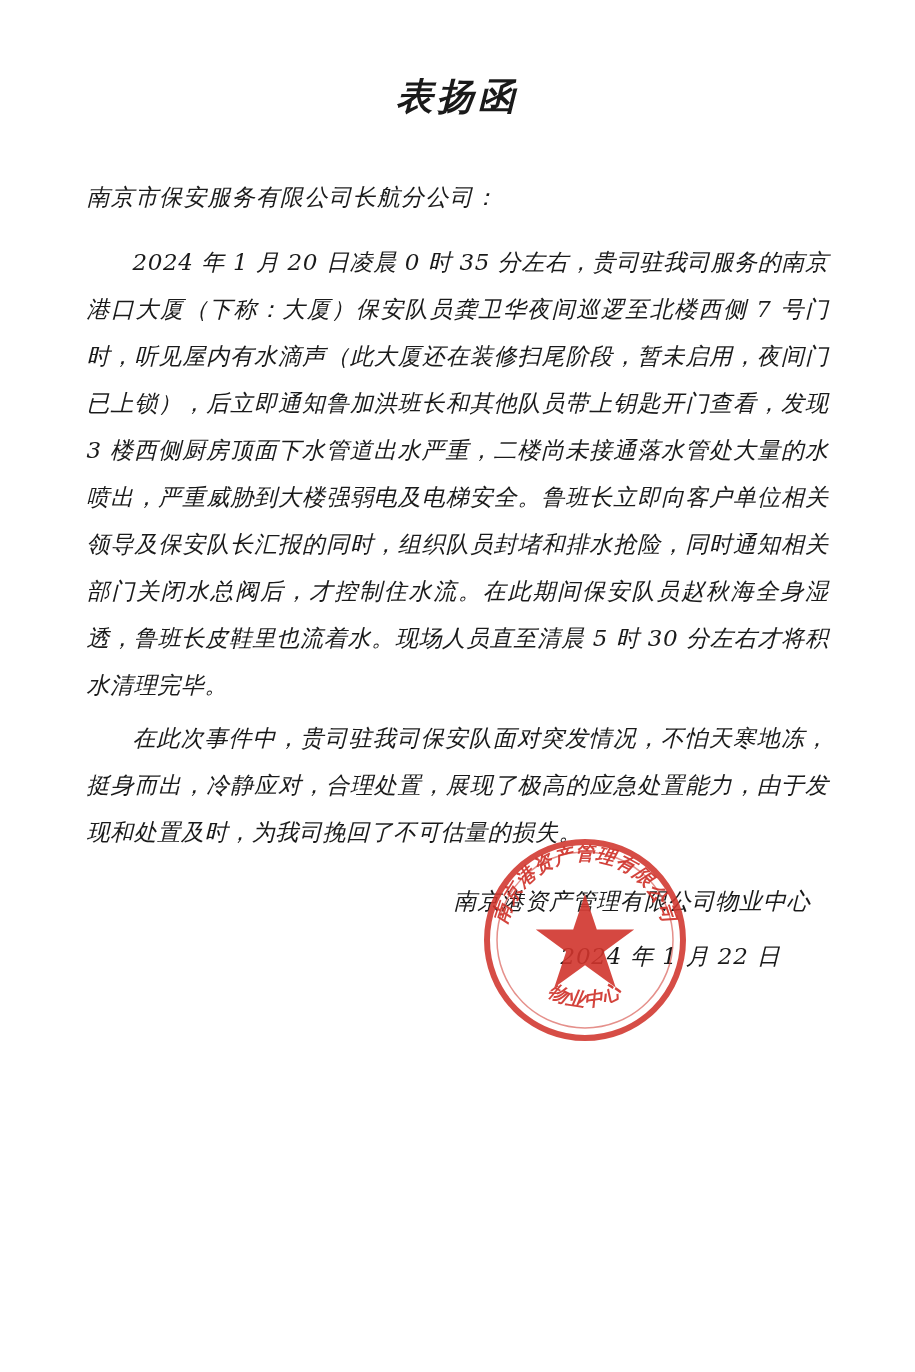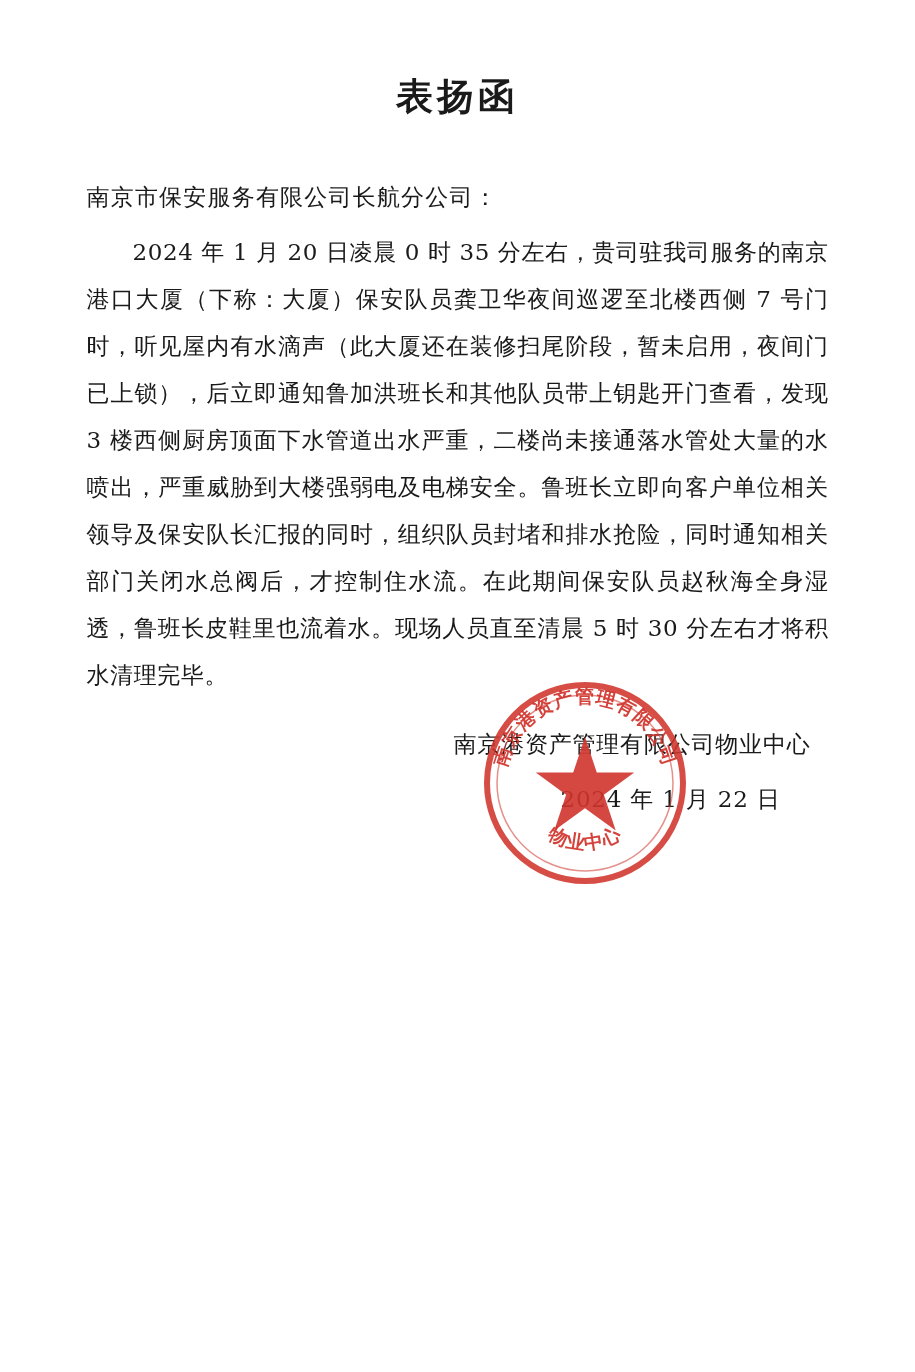--- a/index.html
+++ b/index.html
@@ -12,39 +12,40 @@
     height: 1372px;
     position: relative;
     font-family: "DejaVu Serif", "Liberation Serif", serif;
     color: #1a1a1a;
     overflow: hidden;
   }
   .page {
     position: absolute;
     inset: 0;
     padding: 0;
+    font-style: italic;
   }
   .doc-title {
     text-align: center;
     font-size: 37px;
     font-weight: 700;
     letter-spacing: 4px;
     margin: 72px 0 0 0;
     font-family: "DejaVu Serif", "Liberation Serif", serif;
   }
   .body-wrap {
     margin: 0 auto;
     width: 742px;
     padding-top: 58px;
   }
   .salutation {
     font-size: 23px;
     line-height: 1.5;
     letter-spacing: 1.2px;
-    margin-bottom: 14px;
+    margin-bottom: 24px;
   }
   p.para {
     font-size: 23px;
     line-height: 47px;
     letter-spacing: 0.6px;
     text-align: justify;
     text-justify: inter-ideograph;
     text-indent: 2em;
     margin: 0 0 6px 0;
   }
@@ -88,20 +89,21 @@
 <body>
 
 <div class="page">
 
   <h1 class="doc-title">表扬函</h1>
 
   <div class="body-wrap">
     <div class="salutation">南京市保安服务有限公司长航分公司：</div>
 
     <p class="para">2024 年 1 月 20 日凌晨 0 时 35 分左右，贵司驻我司服务的南京港口大厦（下称：大厦）保安队员龚卫华夜间巡逻至北楼西侧 7 号门时，听见屋内有水滴声（此大厦还在装修扫尾阶段，暂未启用，夜间门已上锁），后立即通知鲁加洪班长和其他队员带上钥匙开门查看，发现 3 楼西侧厨房顶面下水管道出水严重，二楼尚未接通落水管处大量的水喷出，严重威胁到大楼强弱电及电梯安全。鲁班长立即向客户单位相关领导及保安队长汇报的同时，组织队员封堵和排水抢险，同时通知相关部门关闭水总阀后，才控制住水流。在此期间保安队员赵秋海全身湿透，鲁班长皮鞋里也流着水。现场人员直至清晨 5 时 30 分左右才将积水清理完毕。</p>
+    <p class="para">在此次事件中，贵司驻我司保安队面对突发情况，不怕天寒地冻，挺身而出，冷静应对，合理处置，展现了极高的应急处置能力，由于发现和处置及时，为我司挽回了不可估量的损失。</p>
   </div>
 
   <div class="sign-block">
 
     <div class="seal">
       <svg viewBox="0 0 212 212" width="212" height="212" aria-hidden="true">
         <circle cx="106" cy="106" r="98" fill="none" stroke="#d0342c" stroke-width="6" opacity="0.88"></circle>
         <circle cx="106" cy="106" r="88" fill="none" stroke="#d0342c" stroke-width="1.5" opacity="0.55"></circle>
         <polygon points="106,60 117.8,95.6 155.2,95.6 124.9,117.8 136.7,153.4 106,131.2 75.3,153.4 87.1,117.8 56.8,95.6 94.2,95.6" fill="#d0342c" opacity="0.9"></polygon>
         <path id="sealArcTop" d="M 26 106 A 80 80 0 0 1 186 106" fill="none"></path>

